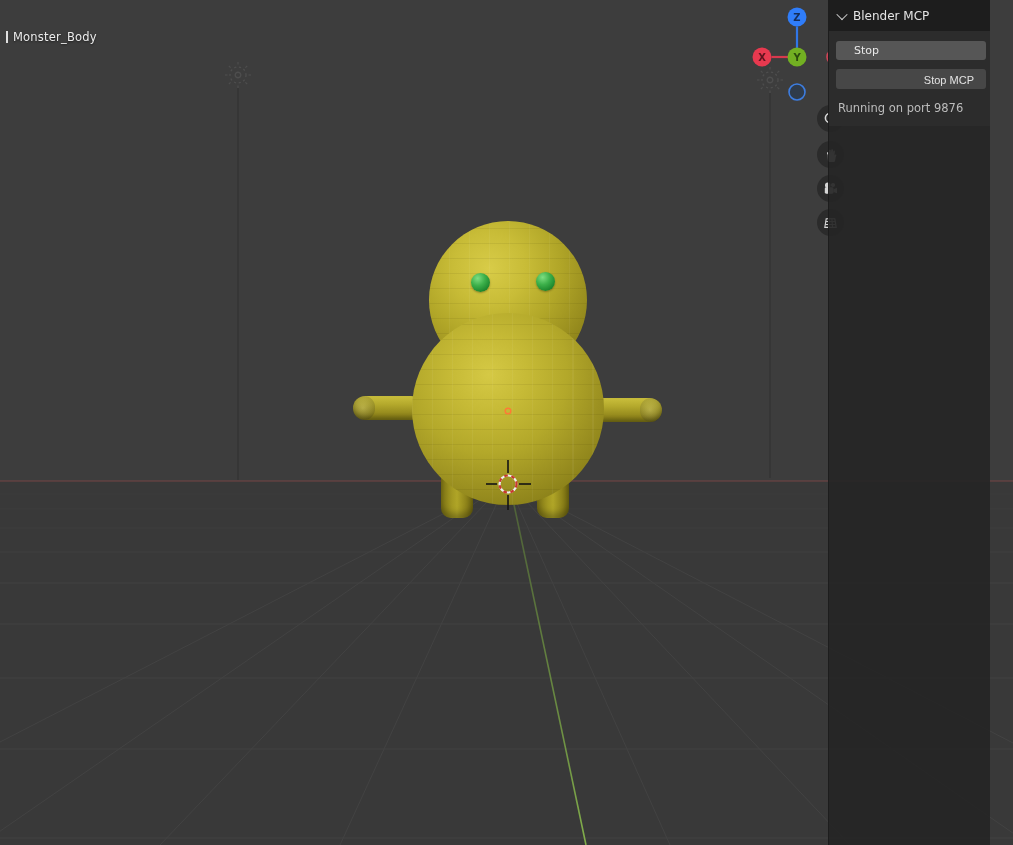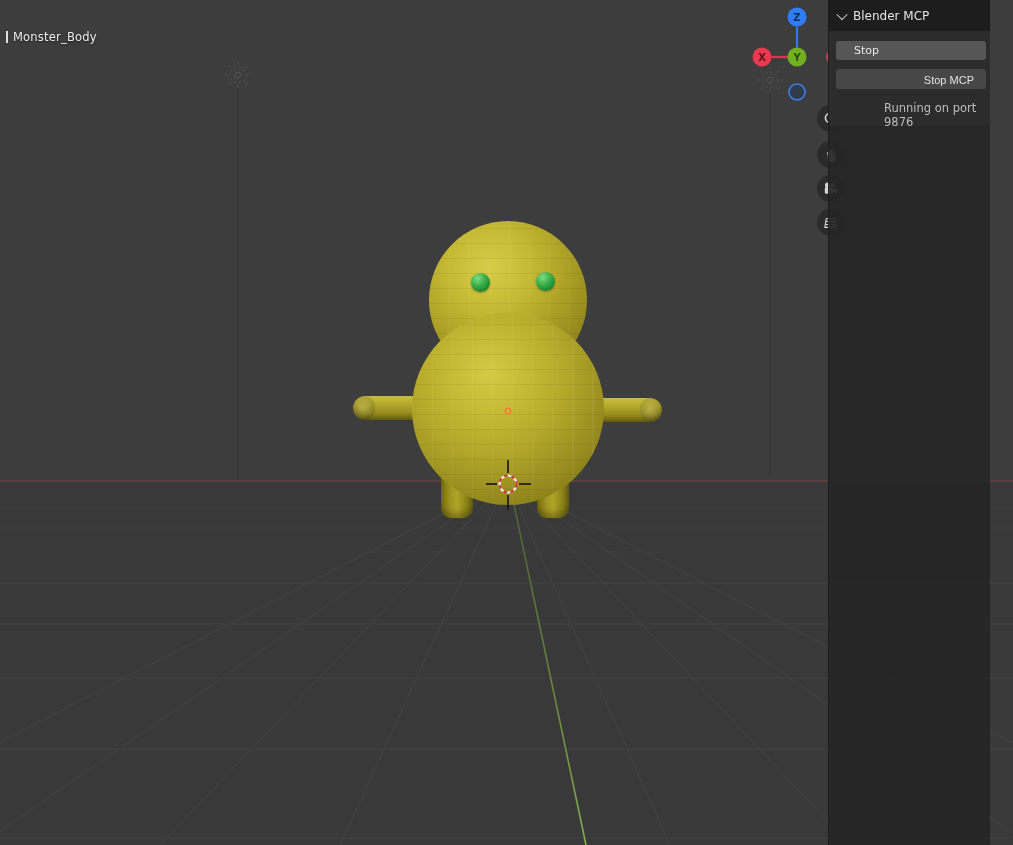--- a/index.html
+++ b/index.html
@@ -85,21 +85,21 @@
   .port-field {
     position:absolute; left:7px; top:41px; width:150px; height:19px; background:#565656;
     border-radius:3px; color:#e8e8e8; font-size:11px; line-height:19px; padding-left:18px;
     box-sizing:border-box;
   }
   .stop-btn {
     position:absolute; left:7px; top:69px; width:150px; height:20px; background:#474747;
     border-radius:3px; color:#e3e3e3; font-size:11px; line-height:20px; text-align:right;
     padding-right:12px; box-sizing:border-box; border:none;
   }
-  .status-text { position:absolute; left:9px; top:101px; color:#bcbcbc; font-size:11.5px;margin-left:46px; }
+  .status-text { position:absolute; left:9px; top:101px; color:#bcbcbc; font-size:11.5px; }
 </style>
 </head>
 <body>
 
 <div class="stage">
 
   <div class="floor"></div>
 
   <svg class="layer" width="1013" height="845">
     <defs>

